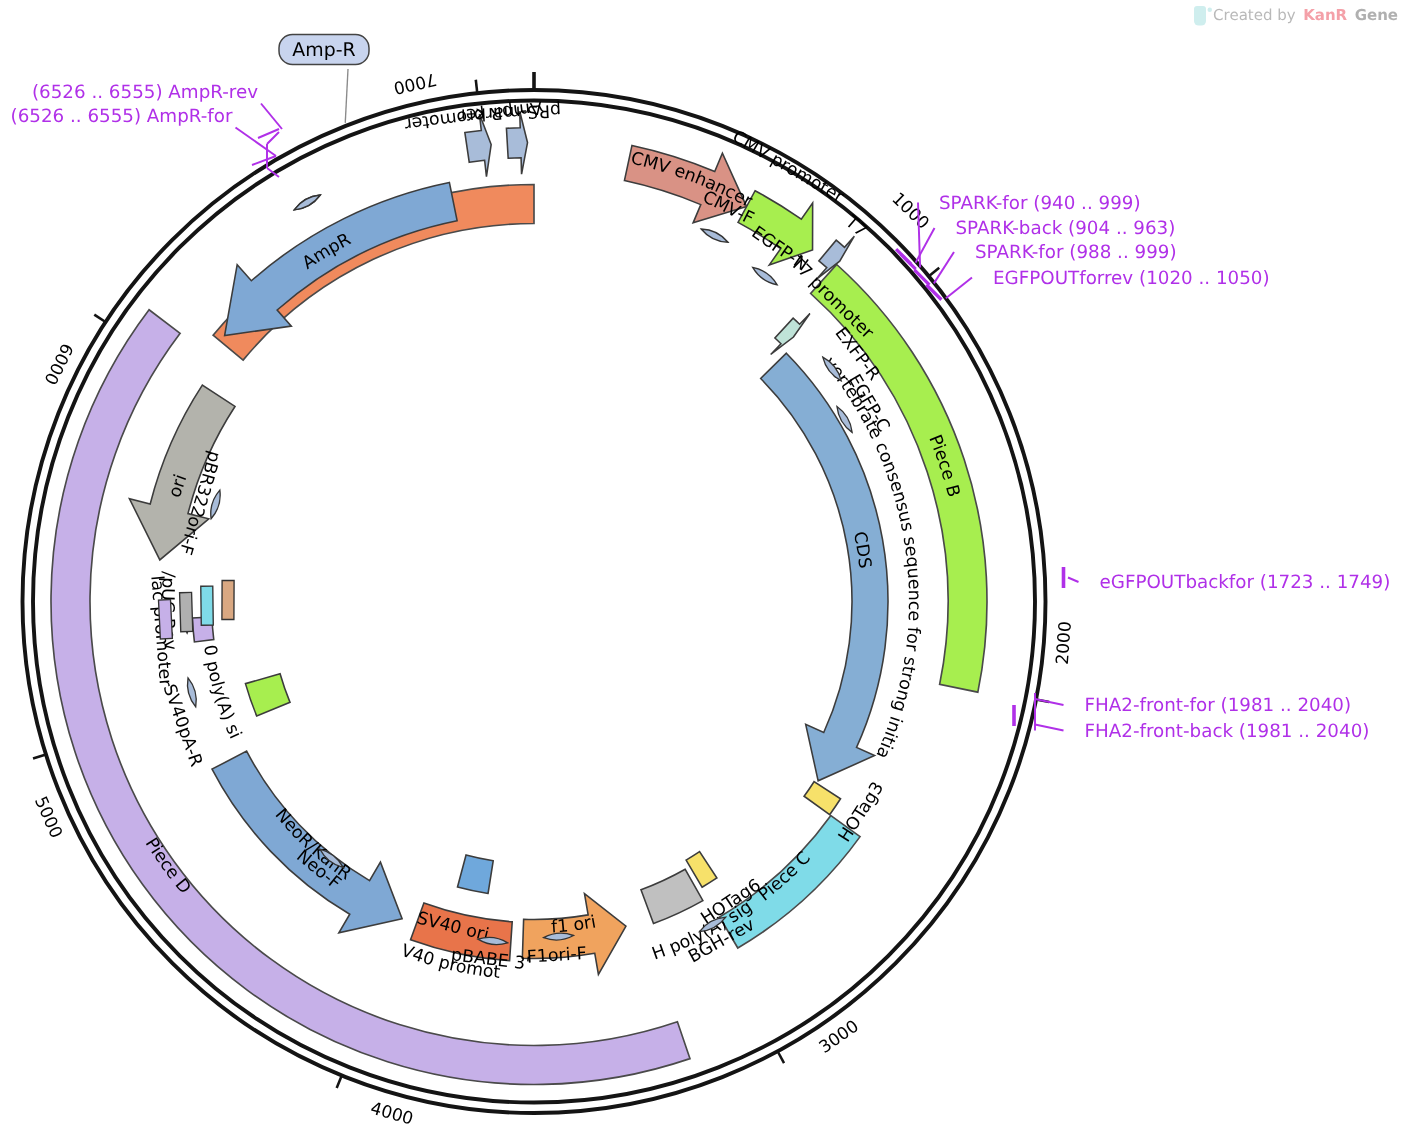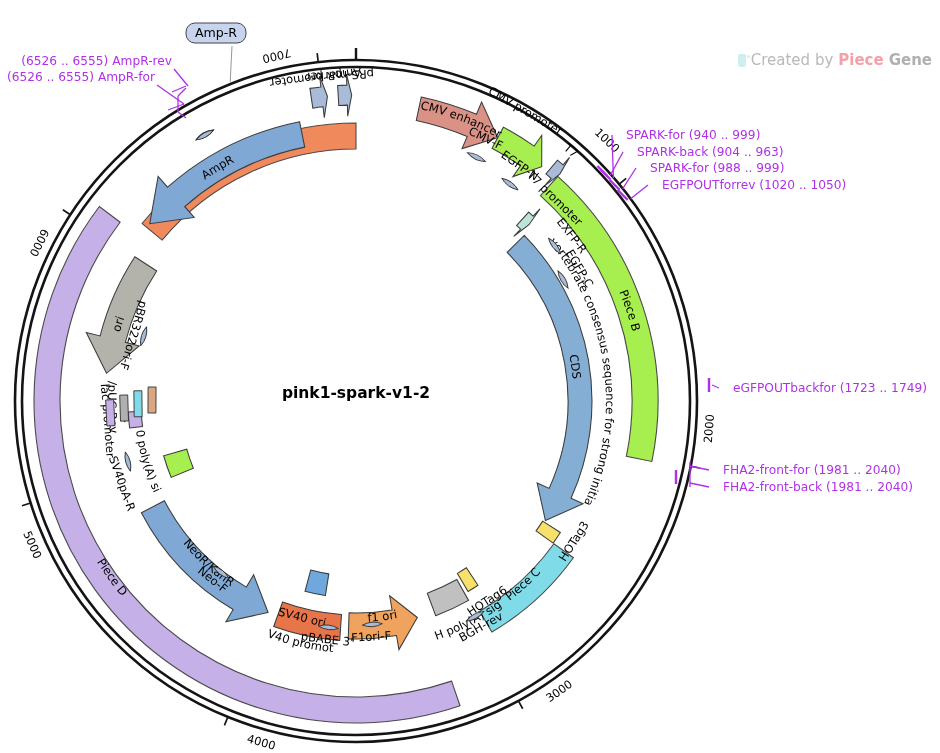--- a/index.html
+++ b/index.html
@@ -1,21 +1,21 @@
 <!DOCTYPE html>
 <html><head>
 <meta charset="utf-8">
 <style>
   html,body{margin:0;padding:0;}
   body{width:940px;height:753px;background:#ffffff;overflow:hidden;
        font-family:"DejaVu Sans","Liberation Sans",sans-serif;}
   #stage{position:relative;width:940px;height:753px;}
   svg{position:absolute;left:0;top:0;}
-  .wm{position:absolute;right:8px;top:4px;font-size:15px;color:#b9b9b9;
-      display:flex;align-items:center;gap:5px;margin-top:47px;}
+  .wm{position:absolute;right:8px;top:4px;font-size:10px;color:#b9b9b9;
+      display:flex;align-items:center;gap:5px;}
   .wm .snap{color:#f4a0a8;font-weight:bold;}
   .wm .gene{color:#b0b0b0;font-weight:bold;}
   .tube{display:inline-block;width:8px;height:13px;border-radius:2px 2px 3px 3px;
         background:#cfeeee;position:relative;}
   .tube:after{content:"";position:absolute;left:9px;top:1px;width:3px;height:3px;
         background:#cfeeee;border-radius:50%;}
   text{font-family:"DejaVu Sans","Liberation Sans",sans-serif;}
   .ftxt{font-size:11.6px;fill:#000;}
   .tick{font-size:11.4px;fill:#000;}
   .prim{font-size:12.2px;fill:#b030e8;}
@@ -23,21 +23,21 @@
   .plead{stroke:#b030e8;stroke-width:1.3;fill:none;}
 </style>
 </head>
 <body>
 
 <div id="stage">
 
   <div class="wm">
     <span class="tube"></span>
     <span>Created by</span>
-    <span class="snap">Piece</span>
+    <span class="snap">KanR</span>
       <span class="gene">Gene</span>
   </div>
 
   <svg id="map" width="940" height="753" viewBox="0 0 940 753">
       <circle cx="356" cy="401" r="341" fill="none" stroke="#141414" stroke-width="2.6"></circle>
       <circle cx="356" cy="401" r="334" fill="none" stroke="#141414" stroke-width="2.6"></circle>
       <line x1="356" y1="60" x2="356" y2="48" stroke="#141414" stroke-width="2.4"></line>
       <line x1="619.1967489539841" y1="184.18562930457423" x2="626.143290715233" y2="178.46325588446035" stroke="#141414" stroke-width="1.7"></line>
       <text x="604.4706346748685" y="143.26691383474252" class="tick" text-anchor="middle" transform="rotate(43.951726073533536 604.4706346748685 143.26691383474252)">1000</text>
       <line x1="690.6911289943696" y1="466.290490674173" x2="699.5246192024321" y2="468.0137001054561" stroke="#141414" stroke-width="1.7"></line>
@@ -194,15 +194,14 @@
       <line x1="709" y1="378" x2="709" y2="392" stroke="#b030e8" stroke-width="2.4"></line>
       <text x="723" y="474" text-anchor="start" class="prim">FHA2-front-for   (1981 .. 2040)</text>
       <path d="M 709 470 L 690 466" class="plead"></path>
       <text x="723" y="491" text-anchor="start" class="prim">FHA2-front-back   (1981 .. 2040)</text>
       <path d="M 709 487 L 690 483" class="plead"></path>
       <path d="M 690 462 L 690 487" class="plead"></path>
       <line x1="676" y1="470" x2="676" y2="484" stroke="#b030e8" stroke-width="2.4"></line>
     </svg>
 
   <div style="position:absolute;left:246px;top:384px;width:220px;text-align:center;">
-    <div class="ttlx" style="font-size:15.5px;font-weight:bold;color:#000;">pink1-spark-v1-2</div>
   </div>
 </div>
 
 </body></html>

